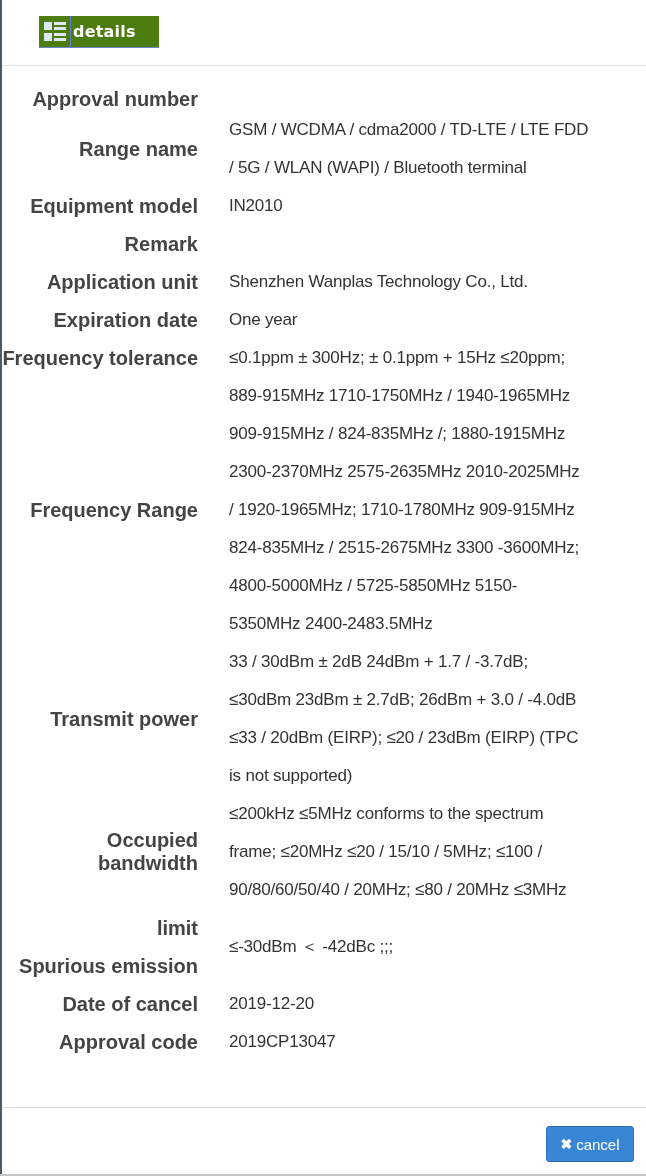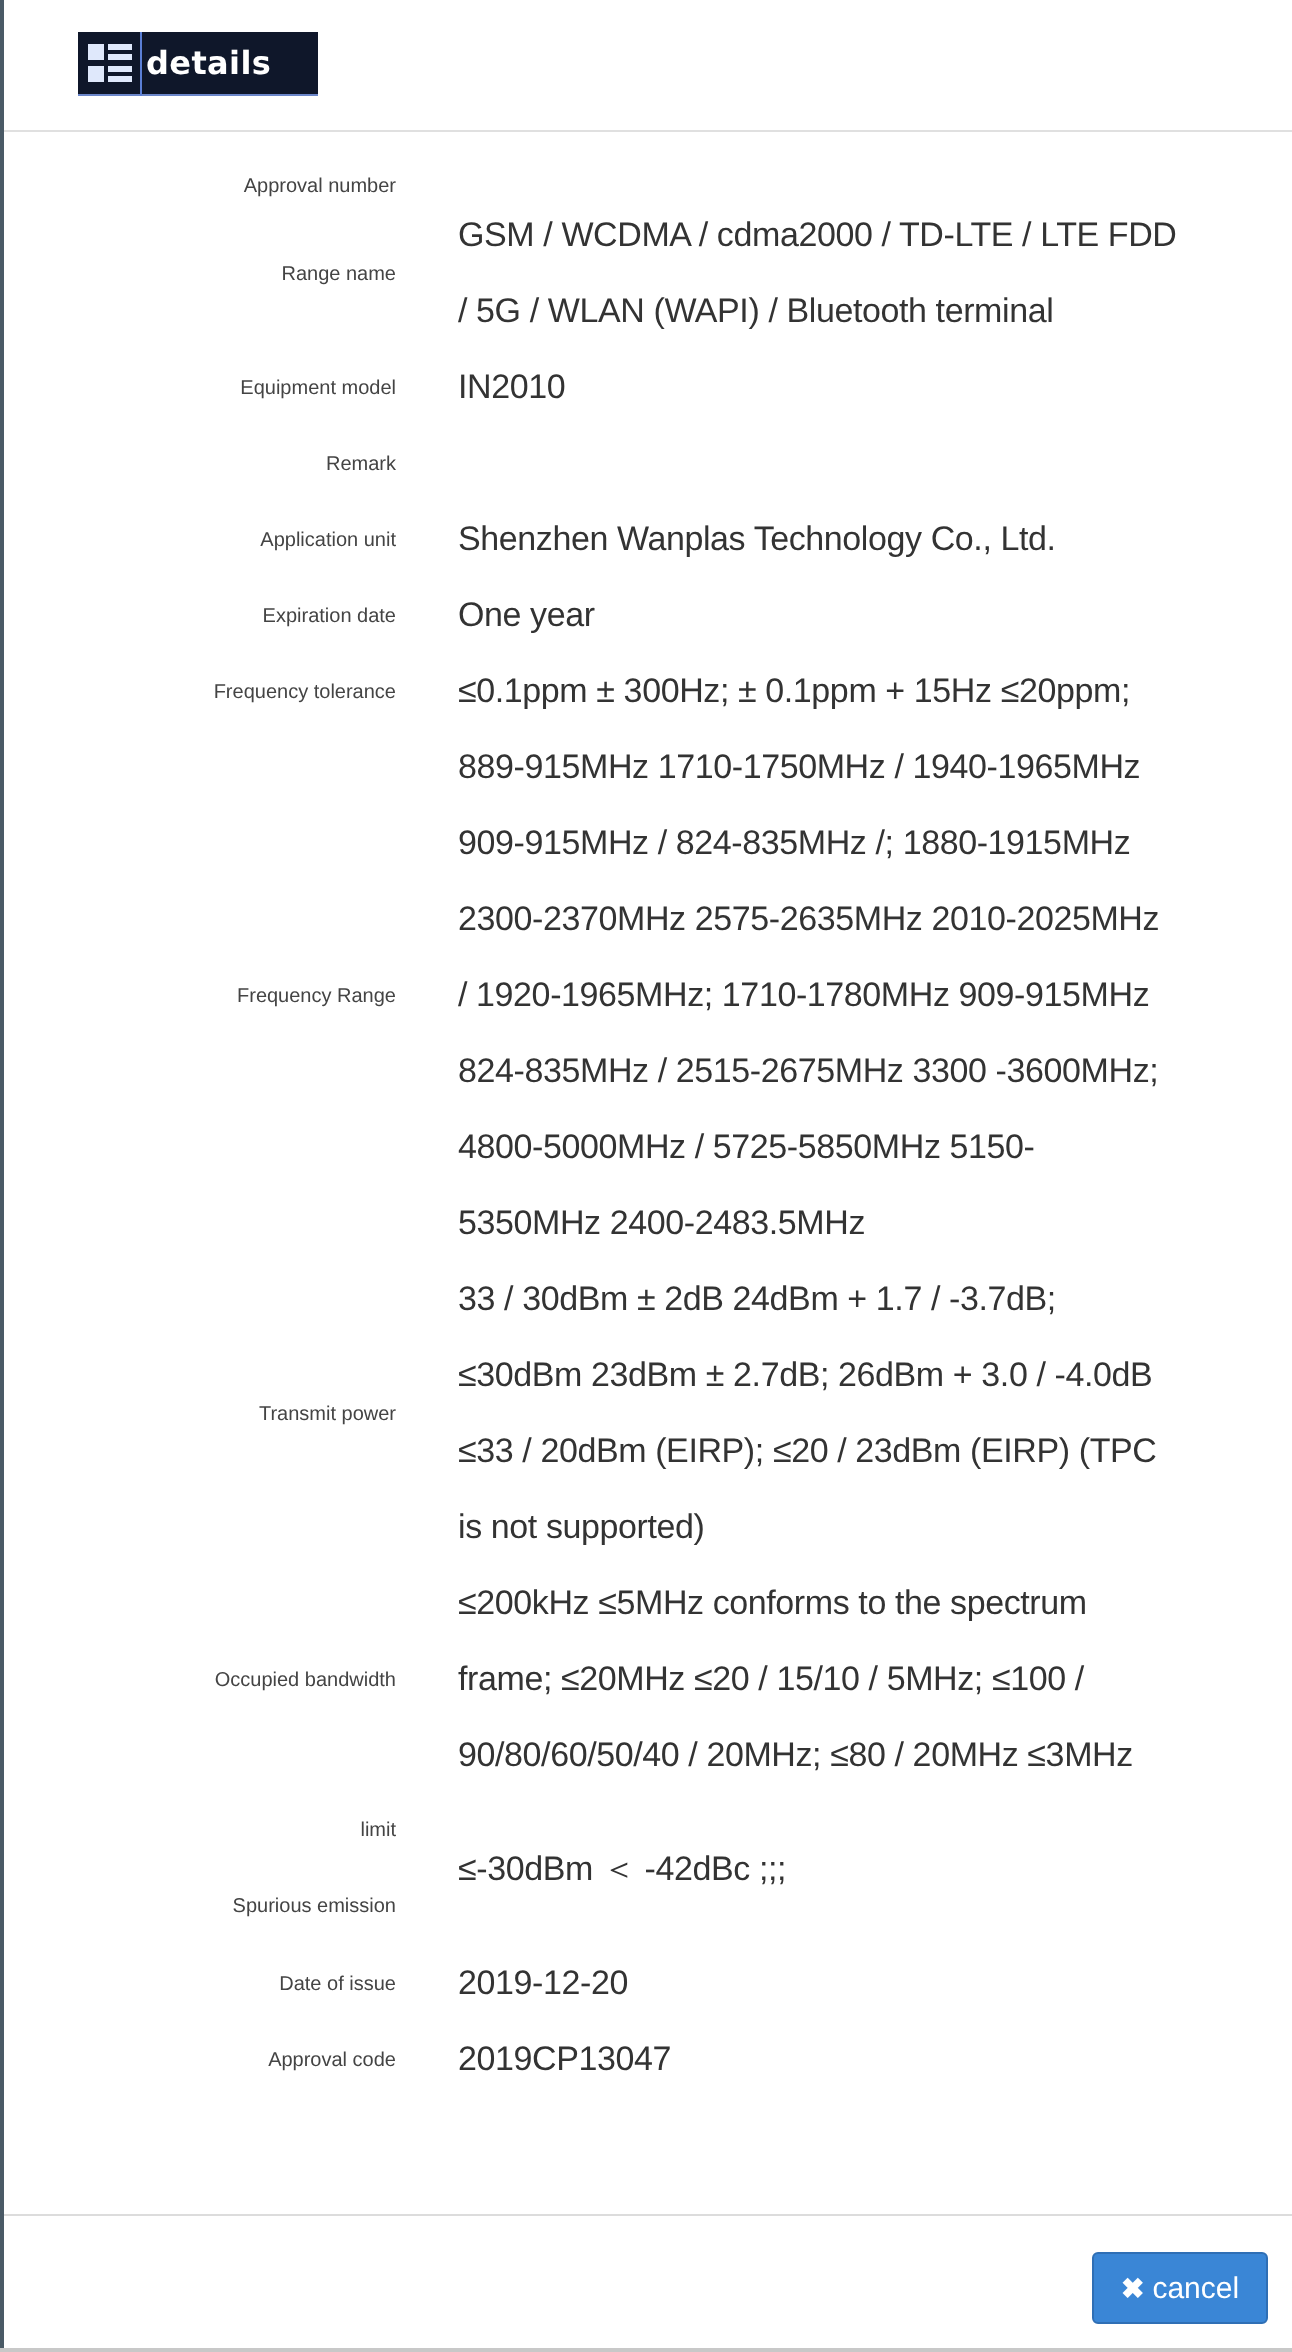--- a/index.html
+++ b/index.html
@@ -7,29 +7,29 @@
       width: 646px; height: 1176px; overflow: hidden;
       background: #ffffff;
       font-family: "Liberation Sans", sans-serif;
       position: relative;
     }
     .left-edge { position: absolute; left: 0; top: 0; width: 2px; height: 1176px; background: #4a5a66; }
     .modal { position: absolute; left: 2px; top: 0; width: 644px; height: 1176px; background: #fff; }
     .header { height: 65px; border-bottom: 1px solid #e0e0e0; position: relative; }
     .title-badge {
       position: absolute; left: 37px; top: 16px; width: 120px; height: 32px;
-      background: #0f172a; display: flex; align-items: center; color: #fff;
+      background: #4d7c0f; display: flex; align-items: center; color: #fff;
       box-sizing: border-box; border-bottom: 1px solid #6b86c9;
     }
     .title-icon { width: 31px; height: 32px; display: flex; align-items: center; justify-content: center; border-right: 1px solid #5b7fd6; }
     .title-text { font-weight: bold; font-size: 16px; margin-left: 2px; font-family: "DejaVu Sans", sans-serif; letter-spacing: 0.2px; }
     .body { padding-top: 22px; }
     .row { display: flex; align-items: center; }
     .label {
-      width: 196px; text-align: right; font-weight: normal; font-size: 10px; color: #444;
+      width: 196px; text-align: right; font-weight: bold; font-size: 20px; color: #444;
       font-family: "Liberation Sans", sans-serif; flex-shrink: 0;
     }
     .label.multi { line-height: 38px; }
     .value {
       margin-left: 31px; width: 380px; font-size: 17px; color: #333; line-height: 38px;
       font-family: "Liberation Sans", sans-serif; letter-spacing: -0.2px;
     }
     .value .line { display: block; white-space: nowrap; }
     .footer {
       position: absolute; left: 0; top: 1107px; width: 644px; height: 69px; border-top: 1px solid #dcdcdc;
@@ -159,21 +159,21 @@
         <div class="label multi">
           <span style="display: block;">limit</span>
           <span style="display: block;">Spurious emission</span>
         </div>
         <div class="value" style="height: 76px; display: flex; align-items: center;">
           <span class="line">≤-30dBm ＜ -42dBc ;;;</span>
         </div>
       </div>
       <div class="row">
         <div class="label">
-          <span style="display: block;">Date of issue</span>
+          <span style="display: block;">Date of cancel</span>
         </div>
         <div class="value">
           <span class="line">2019-12-20</span>
         </div>
       </div>
       <div class="row">
         <div class="label">
           <span style="display: block;">Approval code</span>
         </div>
         <div class="value">

